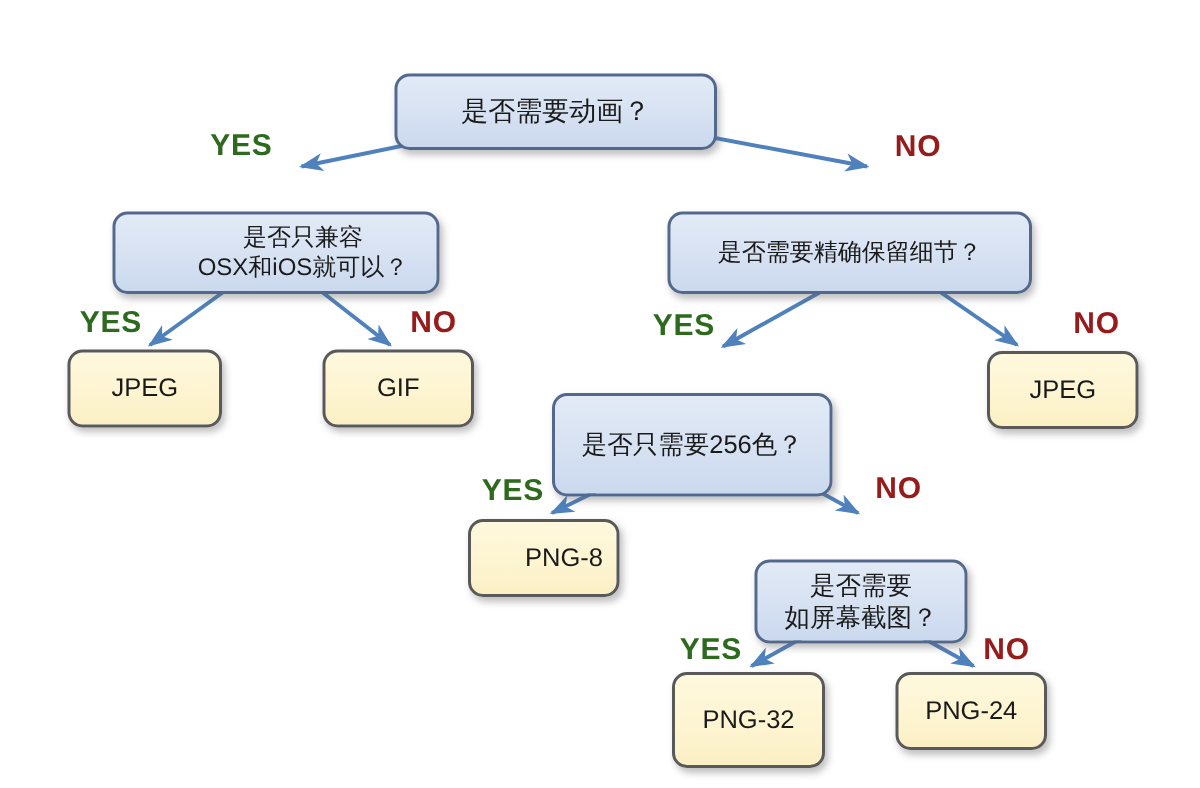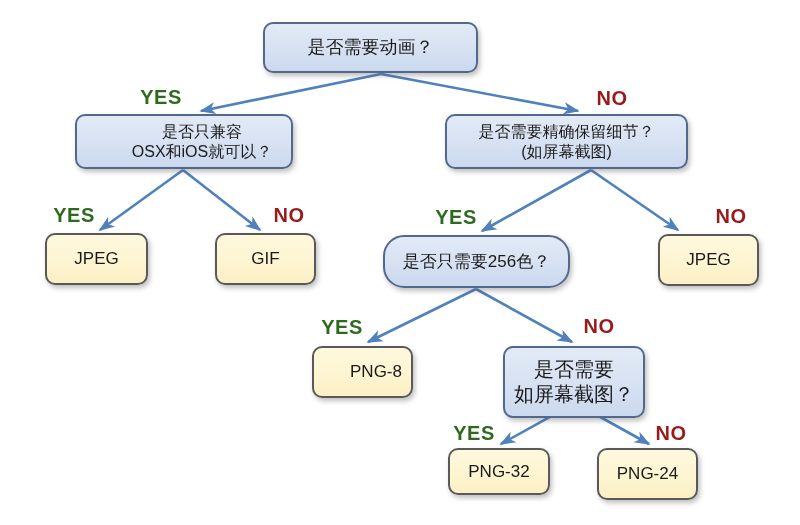--- a/index.html
+++ b/index.html
@@ -29,20 +29,21 @@
     text-align:center;
     border-radius:10px;
     color:var(--text);
     line-height:1.25;
     box-shadow:2px 3px 5px rgba(90,90,90,0.38);
   }
   .node.question{
     background:linear-gradient(180deg,#e2eaf6 0%,var(--question-fill) 55%,#cbd9ee 100%);
     border:2px solid var(--question-border);
     font-size:17px;
+    margin-top:27px;
   }
   .node.result{
     background:linear-gradient(180deg,#fef8dd 0%,var(--result-fill) 60%,#fbefc4 100%);
     border:2px solid var(--result-border);
     font-size:17px;
   }
   .node span{display:block;}
   .edge-label{
     position:absolute;
     transform:translateX(-50%);
@@ -80,49 +81,48 @@
     <span>是否需要动画？</span>
   </div>
 
   <div class="node question" style="left:75px;top:114px;width:218px;height:55px;font-size:16px;padding-left:36px;">
     <span>是否只兼容</span>
     <span>OSX和iOS就可以？</span>
   </div>
 
   <div class="node question" style="left:445px;top:114px;width:243px;height:55px;font-size:16px;">
     <span>是否需要精确保留细节？</span>
-    <span>(如屏幕截图)</span>
   </div>
 
-  <div class="node question" style="left:383px;top:235px;width:187px;height:53px;border-radius:21px;">
+  <div class="node question" style="left:368px;top:235px;width:187px;height:69px;">
     <span>是否只需要256色？</span>
   </div>
 
-  <div class="node question" style="left:503px;top:346px;width:142px;height:72px;font-size:20px;">
+  <div class="node question" style="left:503px;top:346px;width:142px;height:56px;font-size:17px;">
     <span>是否需要</span>
     <span>如屏幕截图？</span>
   </div>
 
   <div class="node result" style="left:45px;top:233px;width:103px;height:52px;">
     <span>JPEG</span>
   </div>
 
   <div class="node result" style="left:215px;top:233px;width:101px;height:52px;">
     <span>GIF</span>
   </div>
 
   <div class="node result" style="left:658px;top:234px;width:101px;height:52px;">
     <span>JPEG</span>
   </div>
 
   <div class="node result" style="left:312px;top:346px;width:101px;height:52px;padding-left:27px;">
     <span>PNG-8</span>
   </div>
 
-  <div class="node result" style="left:448px;top:448px;width:102px;height:47px;text-align:right;">
+  <div class="node result" style="left:448px;top:448px;width:102px;height:64px;text-align:right;">
     <span>PNG-32</span>
   </div>
 
   <div class="node result" style="left:597px;top:448px;width:101px;height:52px;">
     <span>PNG-24</span>
   </div>
 
   <div class="edge-label yes" style="left:161px;top:86px;">YES</div>
   <div class="edge-label no" style="left:612px;top:87px;">NO</div>
   <div class="edge-label yes" style="left:74px;top:204px;">YES</div>

